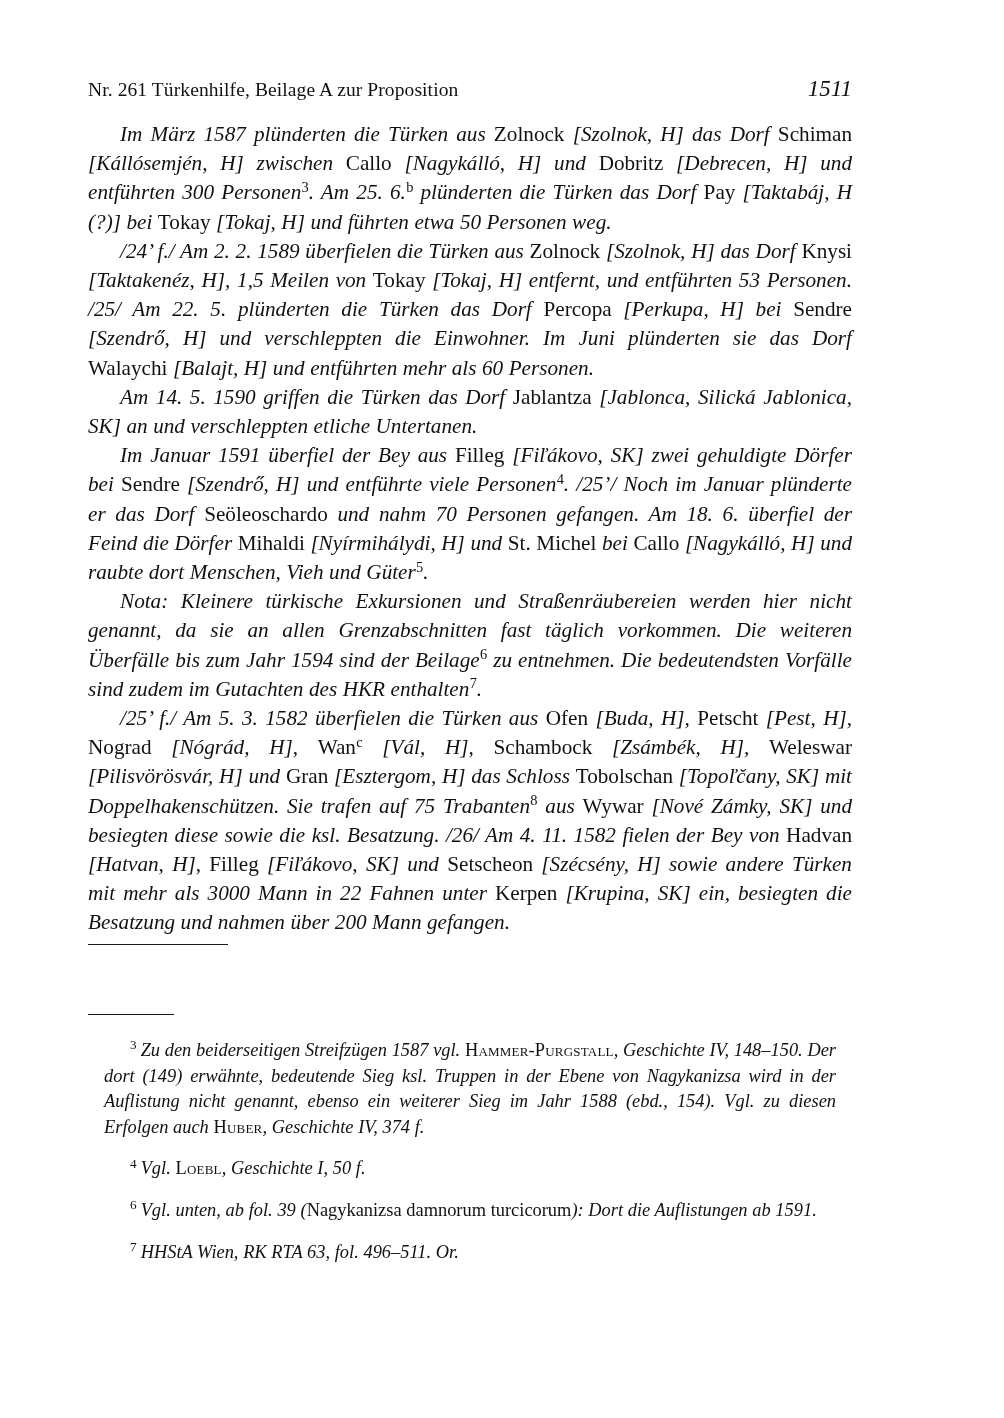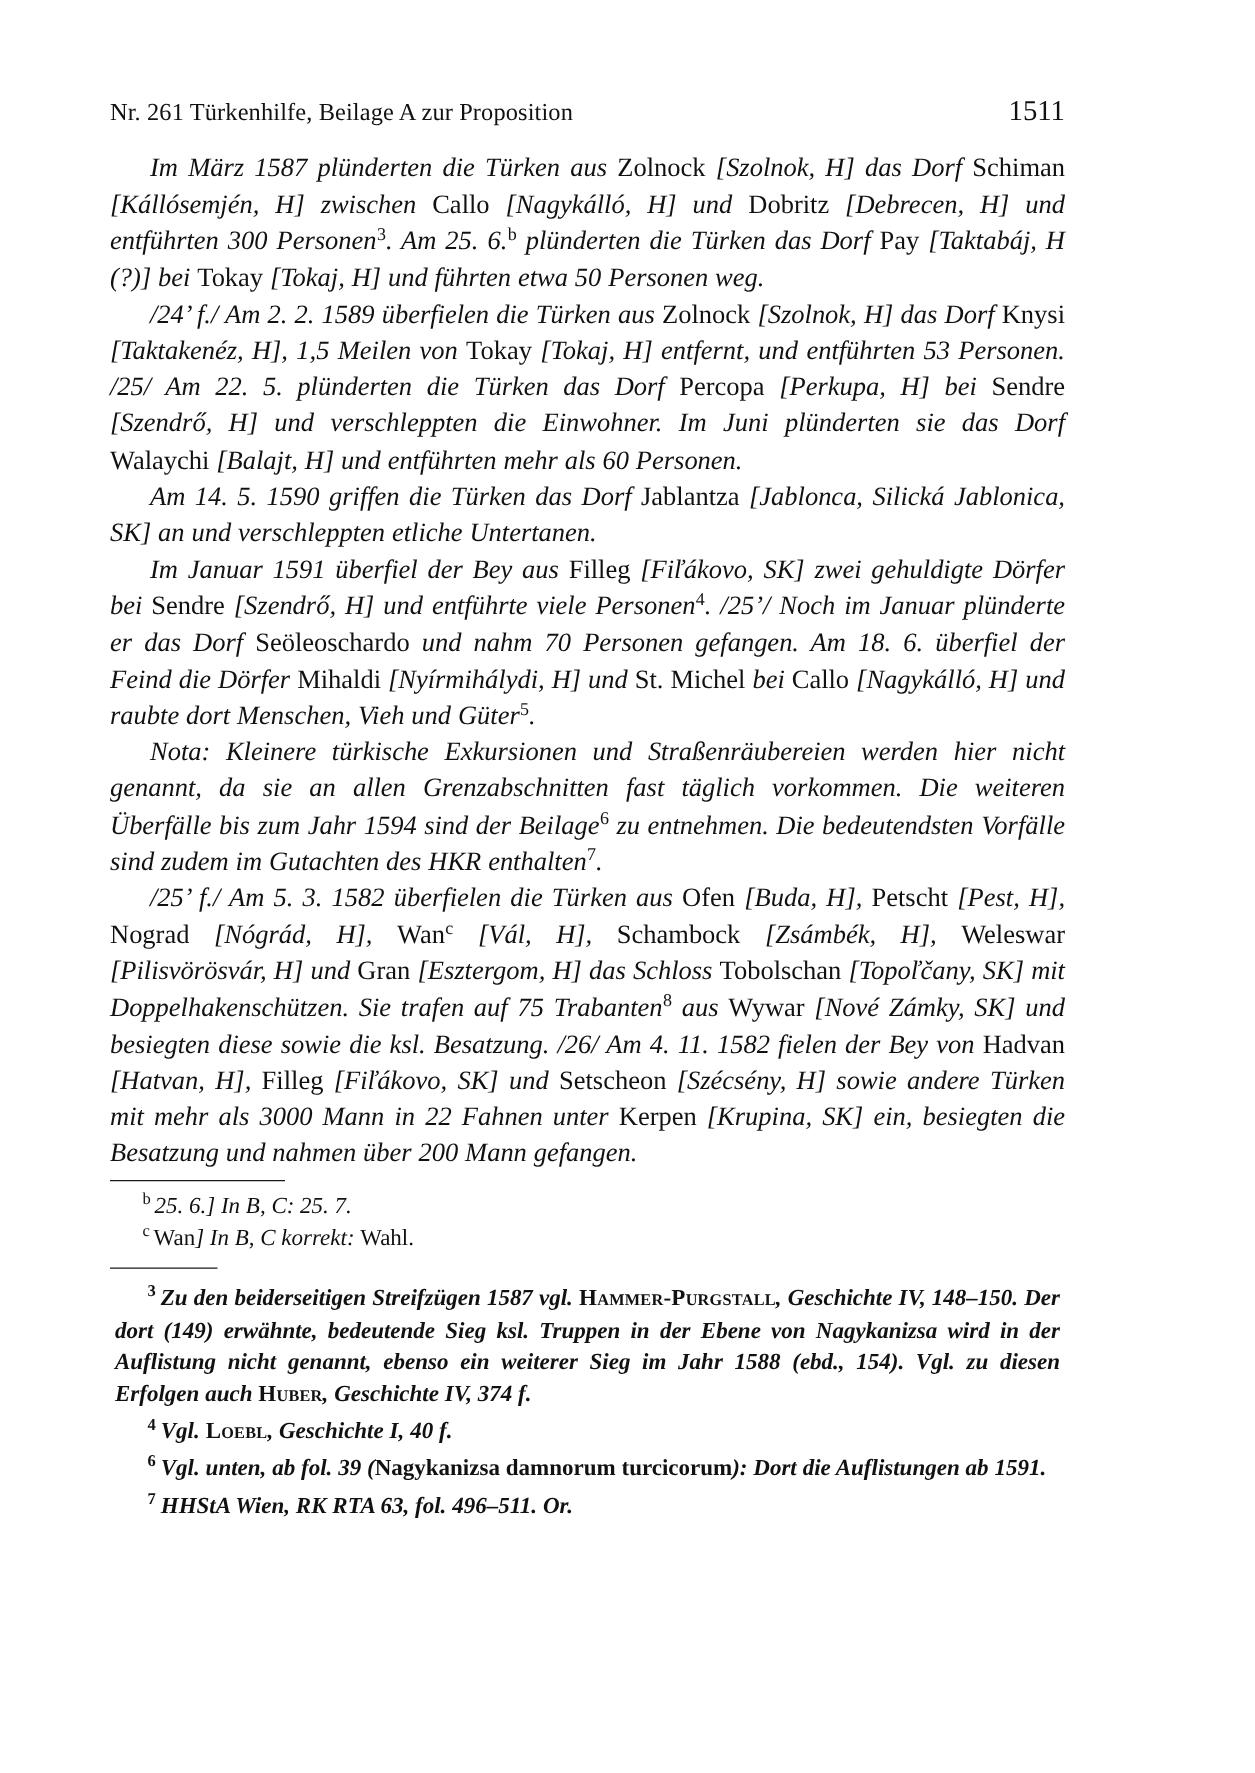--- a/index.html
+++ b/index.html
@@ -33,20 +33,21 @@
     display: flex;
     align-items: baseline;
     justify-content: space-between;
   }
   .runhead-title {
     font-size: 19.5px;
     letter-spacing: 0.1px;
   }
   .runhead-folio {
     font-size: 23px;
+    font-style: italic;
   }
 
   
   .body-block {
     position: absolute;
     left: 88px;
     top: 120px;
     width: 764px;
   }
 
@@ -105,28 +106,27 @@
   }
 
   
   .fn-block {
     position: absolute;
     left: 88px;
     top: 1022px;
     width: 764px;
   }
   p.fn-para {
-    margin: 4px;
+    margin: 16px;
     font-size: 18.4px;
     line-height: 25.6px;
     font-style: italic;
     text-align: justify;
     text-indent: 26px;
     word-spacing: 0.1px;
-    font-weight: bold;
   }
   p.fn-para sup.marker {
     font-size: 0.72em;
     line-height: 0;
     vertical-align: 0.5em;
     font-style: normal;
     padding-right: 4px;
   }
   .sc {
     font-variant: small-caps;
@@ -147,26 +147,22 @@
   <div class="body-block" id="body-block">
       <p class="para"><span class="it">Im März 1587 plünderten die Türken aus </span><span class="rm">Zolnock </span><span class="it">[Szolnok, H] das Dorf </span><span class="rm">Schiman </span><span class="it">[Kállósemjén, H] zwischen </span><span class="rm">Callo </span><span class="it">[Nagykálló, H] und </span><span class="rm">Dobritz </span><span class="it">[Debrecen, H] und entführten 300 Personen</span><sup class="fn">3</sup><span class="it">. Am 25. 6.</span><sup class="fn">b</sup><span class="it"> plünderten die Türken das Dorf </span><span class="rm">Pay </span><span class="it">[Taktabáj, H (?)] bei </span><span class="rm">Tokay </span><span class="it">[Tokaj, H] und führten etwa 50 Personen weg.</span></p>
       <p class="para"><span class="it">/24’ f./ Am 2. 2. 1589 überfielen die Türken aus </span><span class="rm">Zolnock </span><span class="it">[Szolnok, H] das Dorf </span><span class="rm">Knysi </span><span class="it">[Taktakenéz, H], 1,5 Meilen von </span><span class="rm">Tokay </span><span class="it">[Tokaj, H] entfernt, und entführten 53 Personen. /25/ Am 22. 5. plünderten die Türken das Dorf </span><span class="rm">Percopa </span><span class="it">[Perkupa, H] bei </span><span class="rm">Sendre </span><span class="it">[Szendrő, H] und verschleppten die Einwohner. Im Juni plünderten sie das Dorf </span><span class="rm">Walaychi </span><span class="it">[Balajt, H] und entführten mehr als 60 Personen.</span></p>
       <p class="para"><span class="it">Am 14. 5. 1590 griffen die Türken das Dorf </span><span class="rm">Jablantza </span><span class="it">[Jablonca, Silická Jablonica, SK] an und verschleppten etliche Untertanen.</span></p>
       <p class="para"><span class="it">Im Januar 1591 überfiel der Bey aus </span><span class="rm">Filleg </span><span class="it">[Fiľákovo, SK] zwei gehuldigte Dörfer bei </span><span class="rm">Sendre </span><span class="it">[Szendrő, H] und entführte viele Personen</span><sup class="fn">4</sup><span class="it">. /25’/ Noch im Januar plünderte er das Dorf </span><span class="rm">Seöleoschardo </span><span class="it">und nahm 70 Personen gefangen. Am 18. 6. überfiel der Feind die Dörfer </span><span class="rm">Mihaldi </span><span class="it">[Nyírmihálydi, H] und </span><span class="rm">St. Michel </span><span class="it">bei </span><span class="rm">Callo </span><span class="it">[Nagykálló, H] und raubte dort Menschen, Vieh und Güter</span><sup class="fn">5</sup><span class="it">.</span></p>
       <p class="para"><span class="it">Nota: Kleinere türkische Exkursionen und Straßenräubereien werden hier nicht genannt, da sie an allen Grenzabschnitten fast täglich vorkommen. Die weiteren Überfälle bis zum Jahr 1594 sind der Beilage</span><sup class="fn">6</sup><span class="it"> zu entnehmen. Die bedeutendsten Vorfälle sind zudem im Gutachten des HKR enthalten</span><sup class="fn">7</sup><span class="it">.</span></p>
       <p class="para"><span class="it">/25’ f./ Am 5. 3. 1582 überfielen die Türken aus </span><span class="rm">Ofen </span><span class="it">[Buda, H], </span><span class="rm">Petscht </span><span class="it">[Pest, H], </span><span class="rm">Nograd </span><span class="it">[Nógrád, H], </span><span class="rm">Wan</span><sup class="fn">c</sup><span class="it"> [Vál, H], </span><span class="rm">Schambock </span><span class="it">[Zsámbék, H], </span><span class="rm">Weleswar </span><span class="it">[Pilisvörösvár, H] und </span><span class="rm">Gran </span><span class="it">[Esztergom, H] das Schloss </span><span class="rm">Tobolschan </span><span class="it">[Topoľčany, SK] mit Doppelhakenschützen. Sie trafen auf 75 Trabanten</span><sup class="fn">8</sup><span class="it"> aus </span><span class="rm">Wywar </span><span class="it">[Nové Zámky, SK] und besiegten diese sowie die ksl. Besatzung. /26/ Am 4. 11. 1582 fielen der Bey von </span><span class="rm">Hadvan </span><span class="it">[Hatvan, H], </span><span class="rm">Filleg </span><span class="it">[Fiľákovo, SK] und </span><span class="rm">Setscheon </span><span class="it">[Szécsény, H] sowie andere Türken mit mehr als 3000 Mann in 22 Fahnen unter </span><span class="rm">Kerpen </span><span class="it">[Krupina, SK] ein, besiegten die Besatzung und nahmen über 200 Mann gefangen.</span></p>
     </div>
 
   <div class="rule rule-a"></div>
-  <div class="app-block" id="app-block">
-      <p class="app-line"><sup class="mark">b</sup><span class="it">25. 6.] In B, C: 25. 7.</span></p>
-      <p class="app-line"><sup class="mark">c</sup><span class="rm">Wan</span><span class="it">] In B, C korrekt: </span><span class="rm">Wahl.</span></p>
-    </div>
 
   <div class="rule rule-b"></div>
   <div class="fn-block" id="fn-block">
       <p class="fn-para"><sup class="marker">3</sup><span class="it">Zu den beiderseitigen Streifzügen 1587 vgl. </span><span class="sc">Hammer-Purgstall</span><span class="it">, Geschichte IV, 148–150. Der dort (149) erwähnte, bedeutende Sieg ksl. Truppen in der Ebene von Nagykanizsa wird in der Auflistung nicht genannt, ebenso ein weiterer Sieg im Jahr 1588 (ebd., 154). Vgl. zu diesen Erfolgen auch </span><span class="sc">Huber</span><span class="it">, Geschichte IV, 374 f.</span></p>
-      <p class="fn-para"><sup class="marker">4</sup><span class="it">Vgl. </span><span class="sc">Loebl</span><span class="it">, Geschichte I, 40 f.</span></p>
+      <p class="fn-para"><sup class="marker">4</sup><span class="it">Vgl. </span><span class="sc">Loebl</span><span class="it">, Geschichte I, 50 f.</span></p>
       <p class="fn-para"><sup class="marker">6</sup><span class="it">Vgl. unten, ab fol. 39 (</span><span class="rm">Nagykanizsa damnorum turcicorum</span><span class="it">): Dort die Auflistungen ab 1591.</span></p>
       <p class="fn-para"><sup class="marker">7</sup><span class="it">HHStA Wien, RK RTA 63, fol. 496–511. Or.</span></p>
     </div>
 
 </div>
 
 </body></html>

